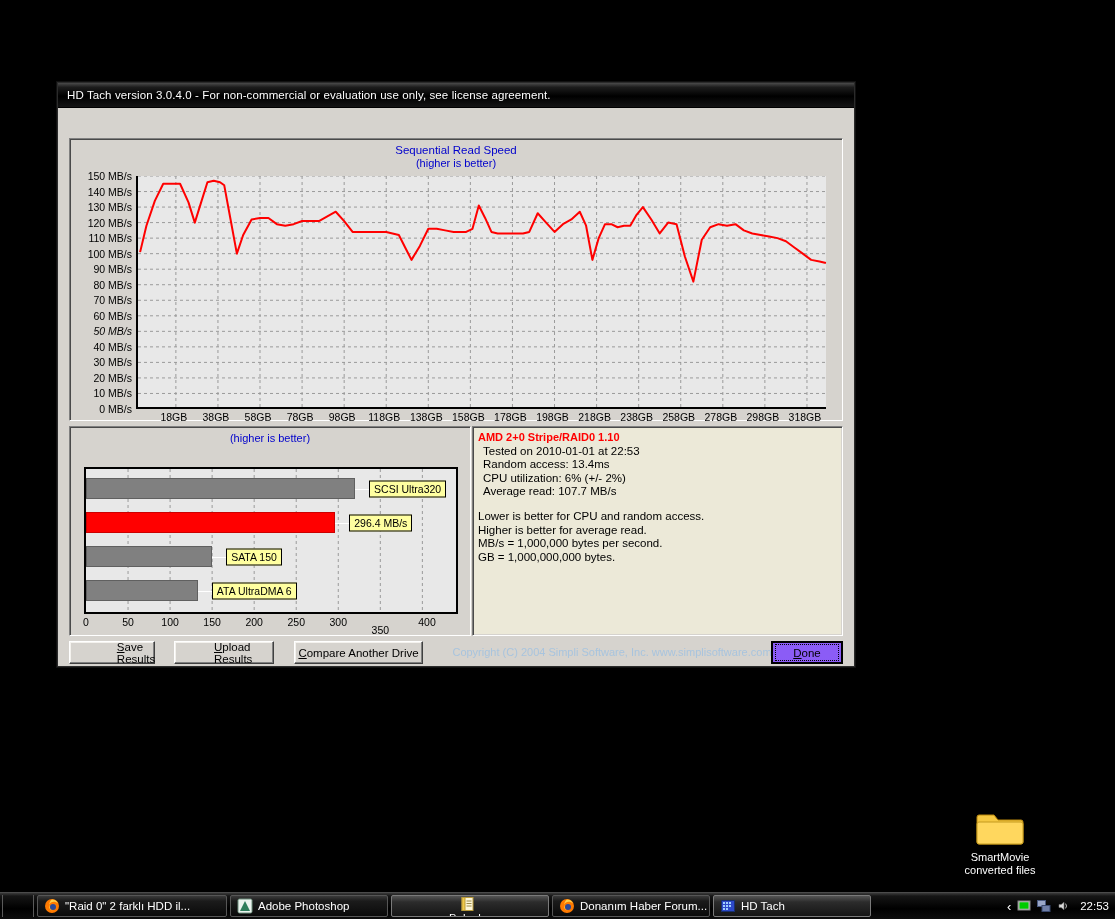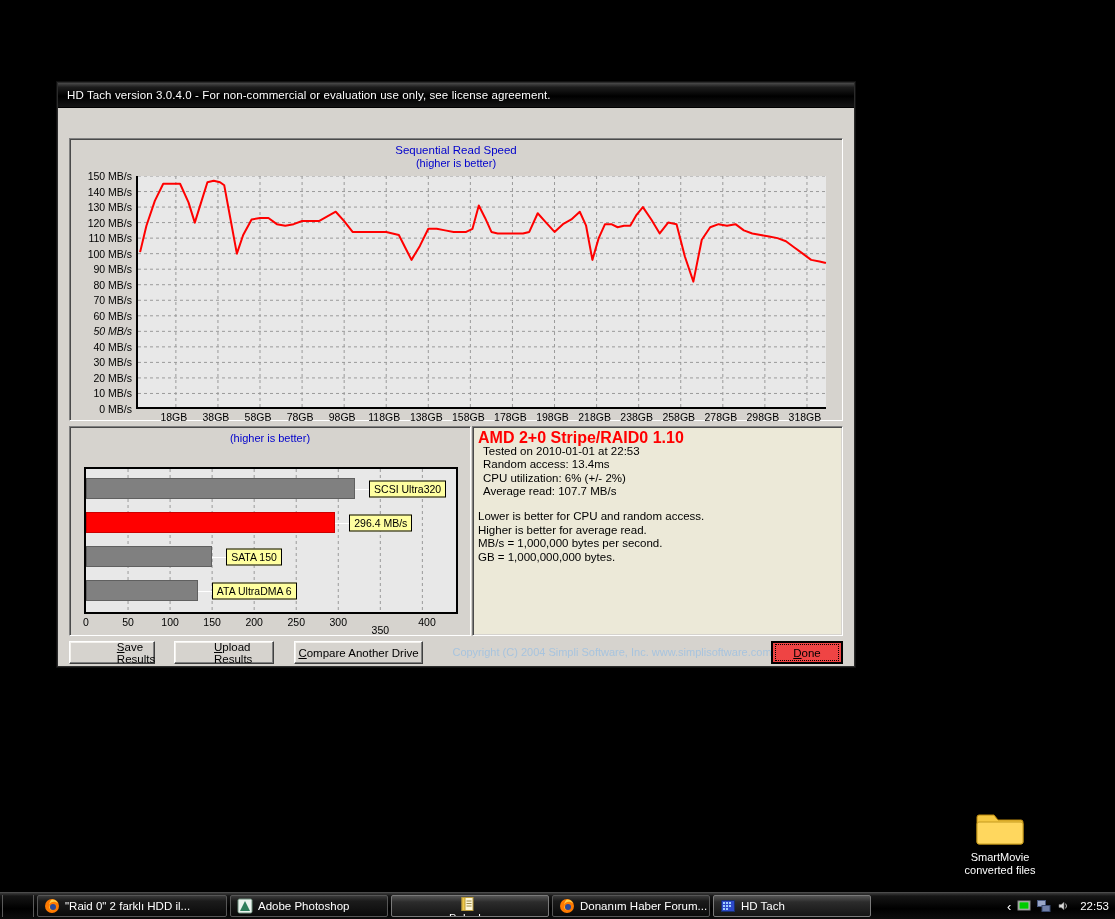--- a/index.html
+++ b/index.html
@@ -162,21 +162,21 @@
     left: 414px; top: 318px;
     width: 369px; height: 208px;
     background: #ece9d8;
   }
   #info-inner {
     padding: 4px 5px;
     font-size: 11.5px;
     line-height: 13.6px;
     color: #000;
   }
-  #info-title { color: #ff0000; font-weight: bold; font-size: 16px; }
+  #info-title { color: #ff0000; font-weight: bold; font-size: 11px; }
   .info-line { padding-left: 5px; }
   .info-line2 { padding-left: 0px; }
   .gap { height: 11px; }
 
   
   #btnrow {
     position: absolute;
     left: 11px; top: 533px;
     width: 772px; height: 25px;
   }
@@ -189,21 +189,21 @@
     border-right-color: #404040;
     border-bottom-color: #404040;
     box-shadow: inset -1px -1px 0 #808080, inset 1px 1px 0 #f4f2ee;
     font-size: 11.5px;
     color: #000;
     display: flex; align-items: center; justify-content: center;
     box-sizing: border-box;
     font-family: "Liberation Sans", sans-serif;
   }
   .btn .acc { text-decoration: underline; }
-  #done-btn { border: 2px solid #000; box-shadow: none; background:#ef4444; }
+  #done-btn { border: 2px solid #000; box-shadow: none; background:#8b5cf6; }
   #done-inner {
     border: 1px dotted #000;
     width: calc(100% - 6px); height: 15px;
     display:flex; align-items:center; justify-content:center;
     font-size: 11.5px;
   }
   #copyright {
     position: absolute;
     left: 378px; top: 5px;
     width: 330px;

